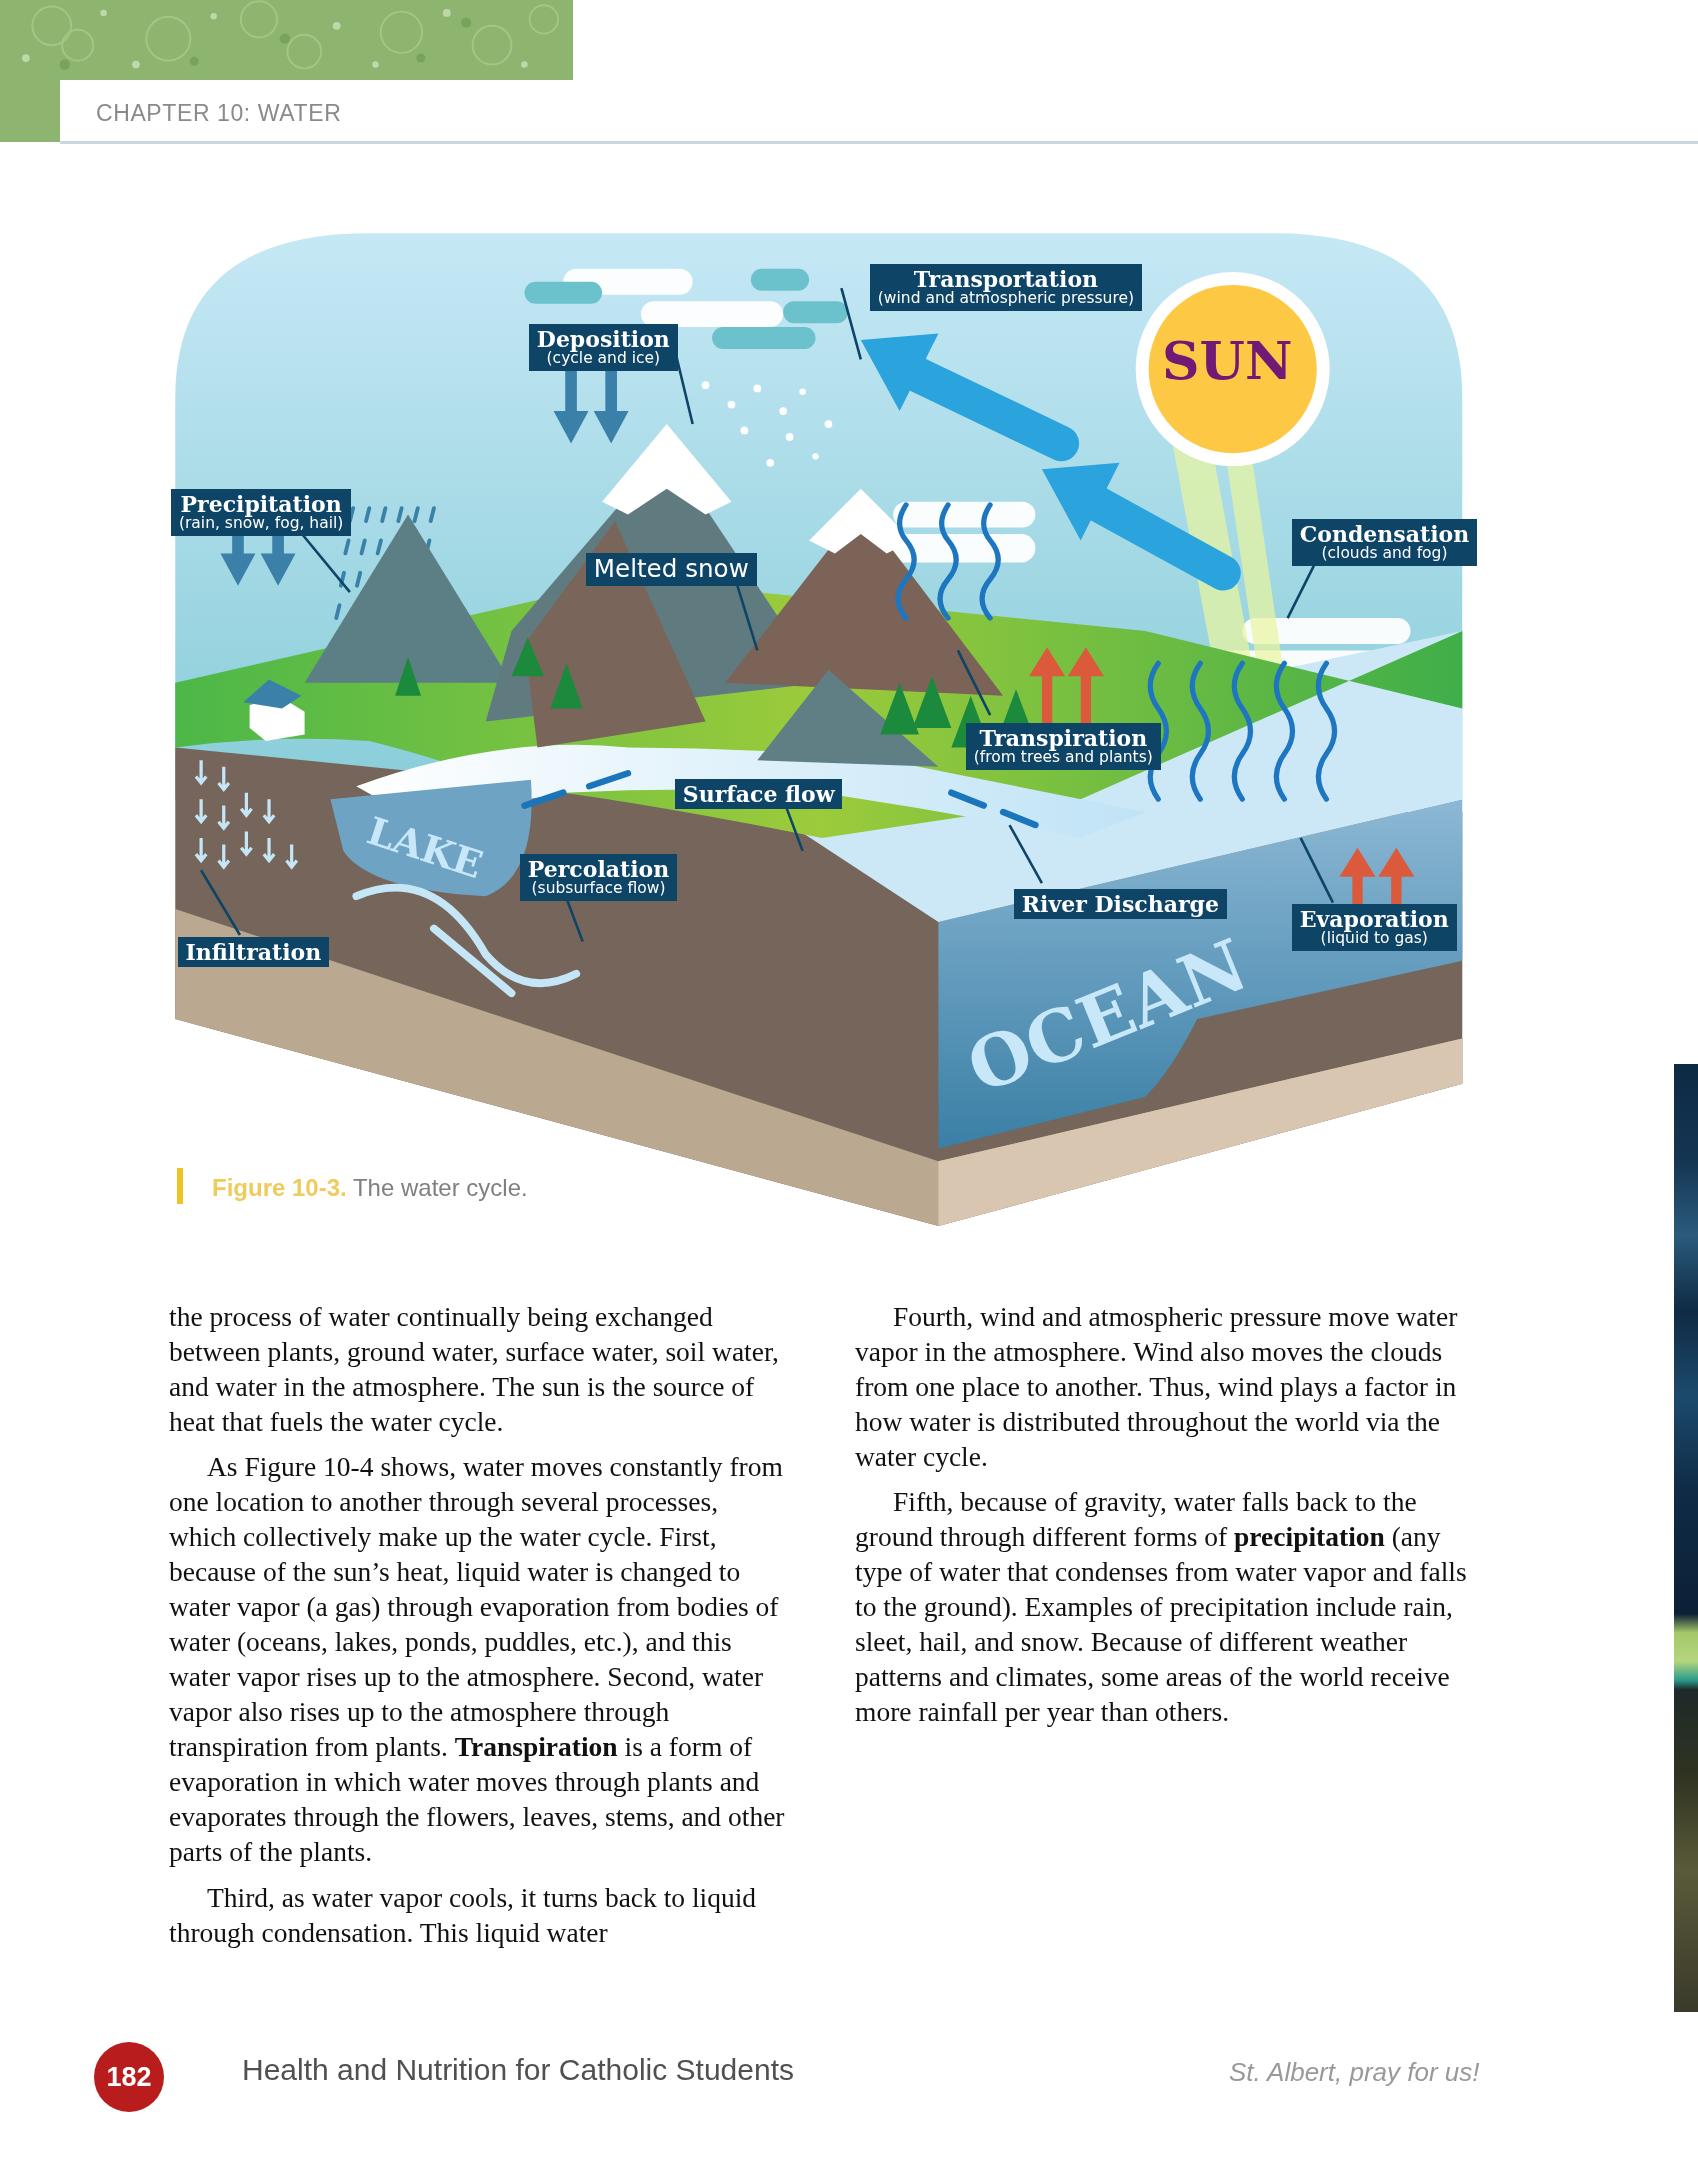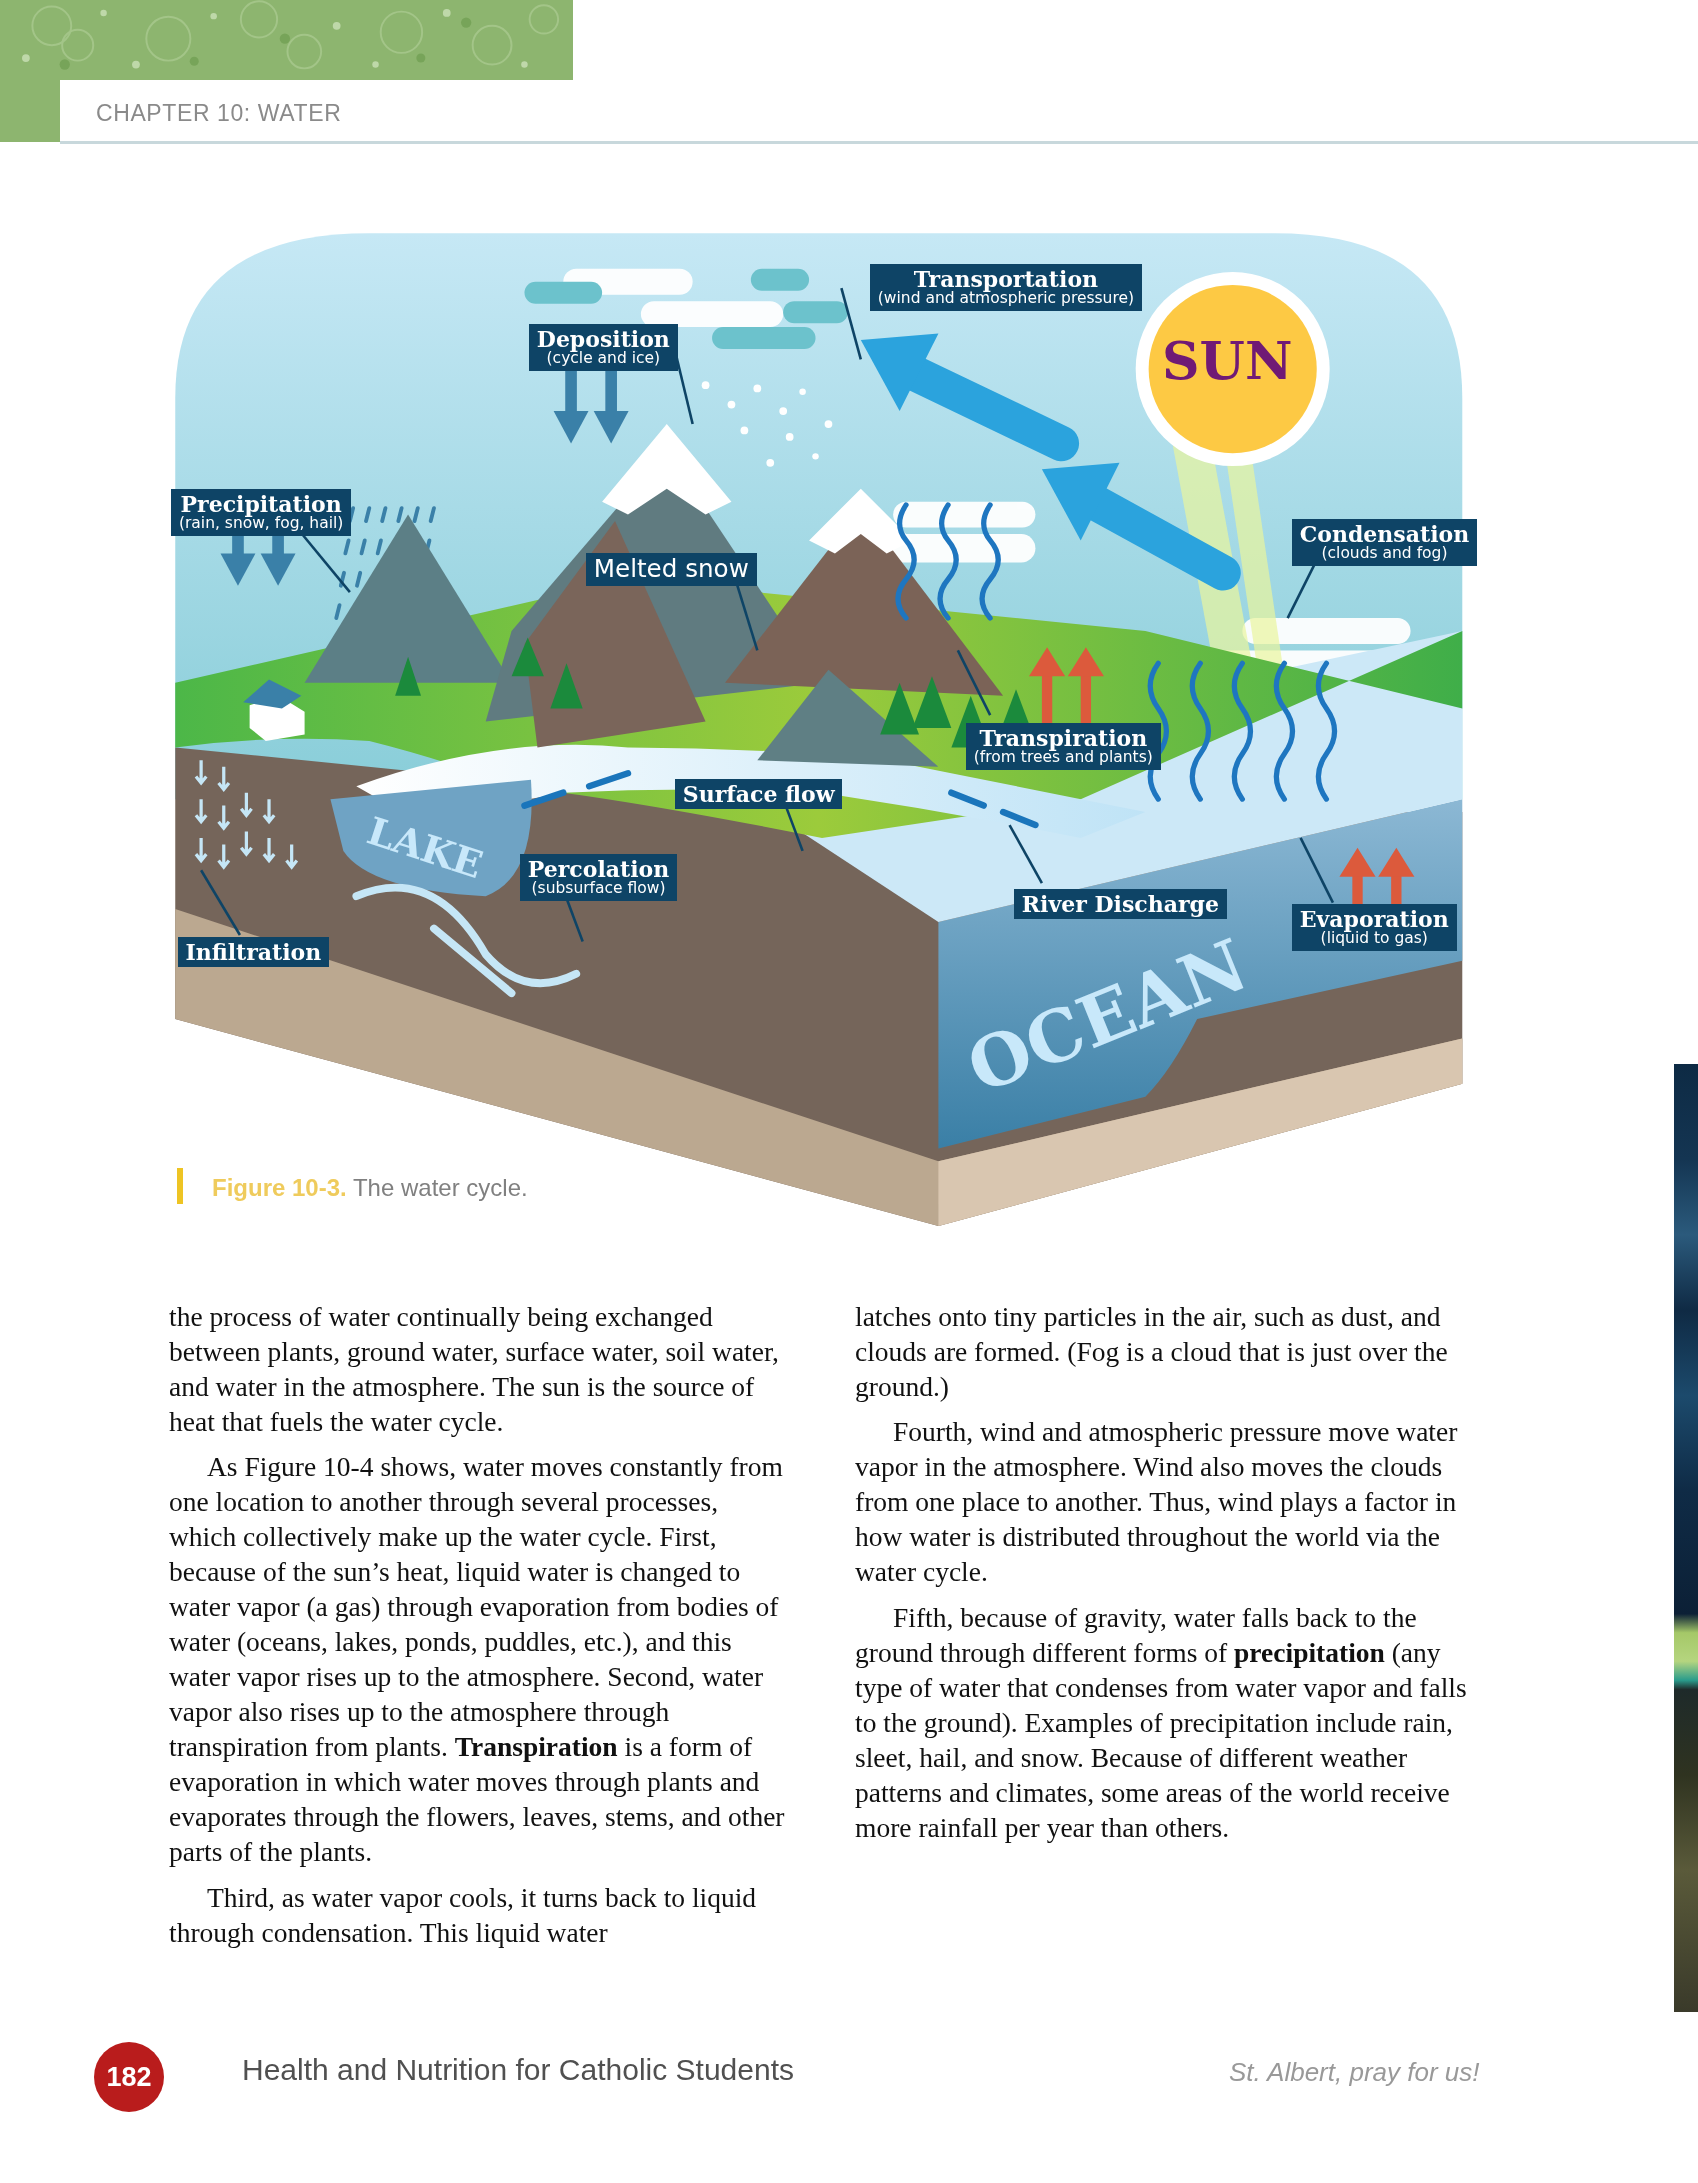--- a/index.html
+++ b/index.html
@@ -344,21 +344,20 @@
 <div id="caption" class="abs">
   <span class="fig-num">Figure 10-3.</span><span> The water cycle.</span>
 </div>
 
 <div id="col-left" class="col">
     <p><span>the process of water continually being exchanged between plants, ground water, surface water, soil water, and water in the atmosphere. The sun is the source of heat that fuels the water cycle.</span></p>
     <p class="ind"><span>As Figure 10-4 shows, water moves constantly from one location to another through several processes, which collectively make up the water cycle. First, because of the sun’s heat, liquid water is changed to water vapor (a gas) through evaporation from bodies of water (oceans, lakes, ponds, puddles, etc.), and this water vapor rises up to the atmosphere. Second, water vapor also rises up to the atmosphere through transpiration from plants. </span><b>Transpiration</b><span> is a form of evaporation in which water moves through plants and evaporates through the flowers, leaves, stems, and other parts of the plants.</span></p>
     <p class="ind"><span>Third, as water vapor cools, it turns back to liquid through condensation. This liquid water</span></p>
   </div>
 <div id="col-right" class="col">
-    <p><span>latches onto tiny particles in the air, such as dust, and clouds are formed. (Fog is a cloud that is just over the ground.)</span></p>
     <p class="ind"><span>Fourth, wind and atmospheric pressure move water vapor in the atmosphere. Wind also moves the clouds from one place to another. Thus, wind plays a factor in how water is distributed throughout the world via the water cycle.</span></p>
     <p class="ind"><span>Fifth, because of gravity, water falls back to the ground through different forms of </span><b>precipitation</b><span> (any type of water that condenses from water vapor and falls to the ground). Examples of precipitation include rain, sleet, hail, and snow. Because of different weather patterns and climates, some areas of the world receive more rainfall per year than others.</span></p>
   </div>
 
 <div id="page-num" class="abs">182</div>
 <div id="book-title" class="abs">Health and Nutrition for Catholic Students</div>
 <div id="motto" class="abs">St. Albert, pray for us!</div>
 
 <div id="edge-photo" class="abs"></div>
 

